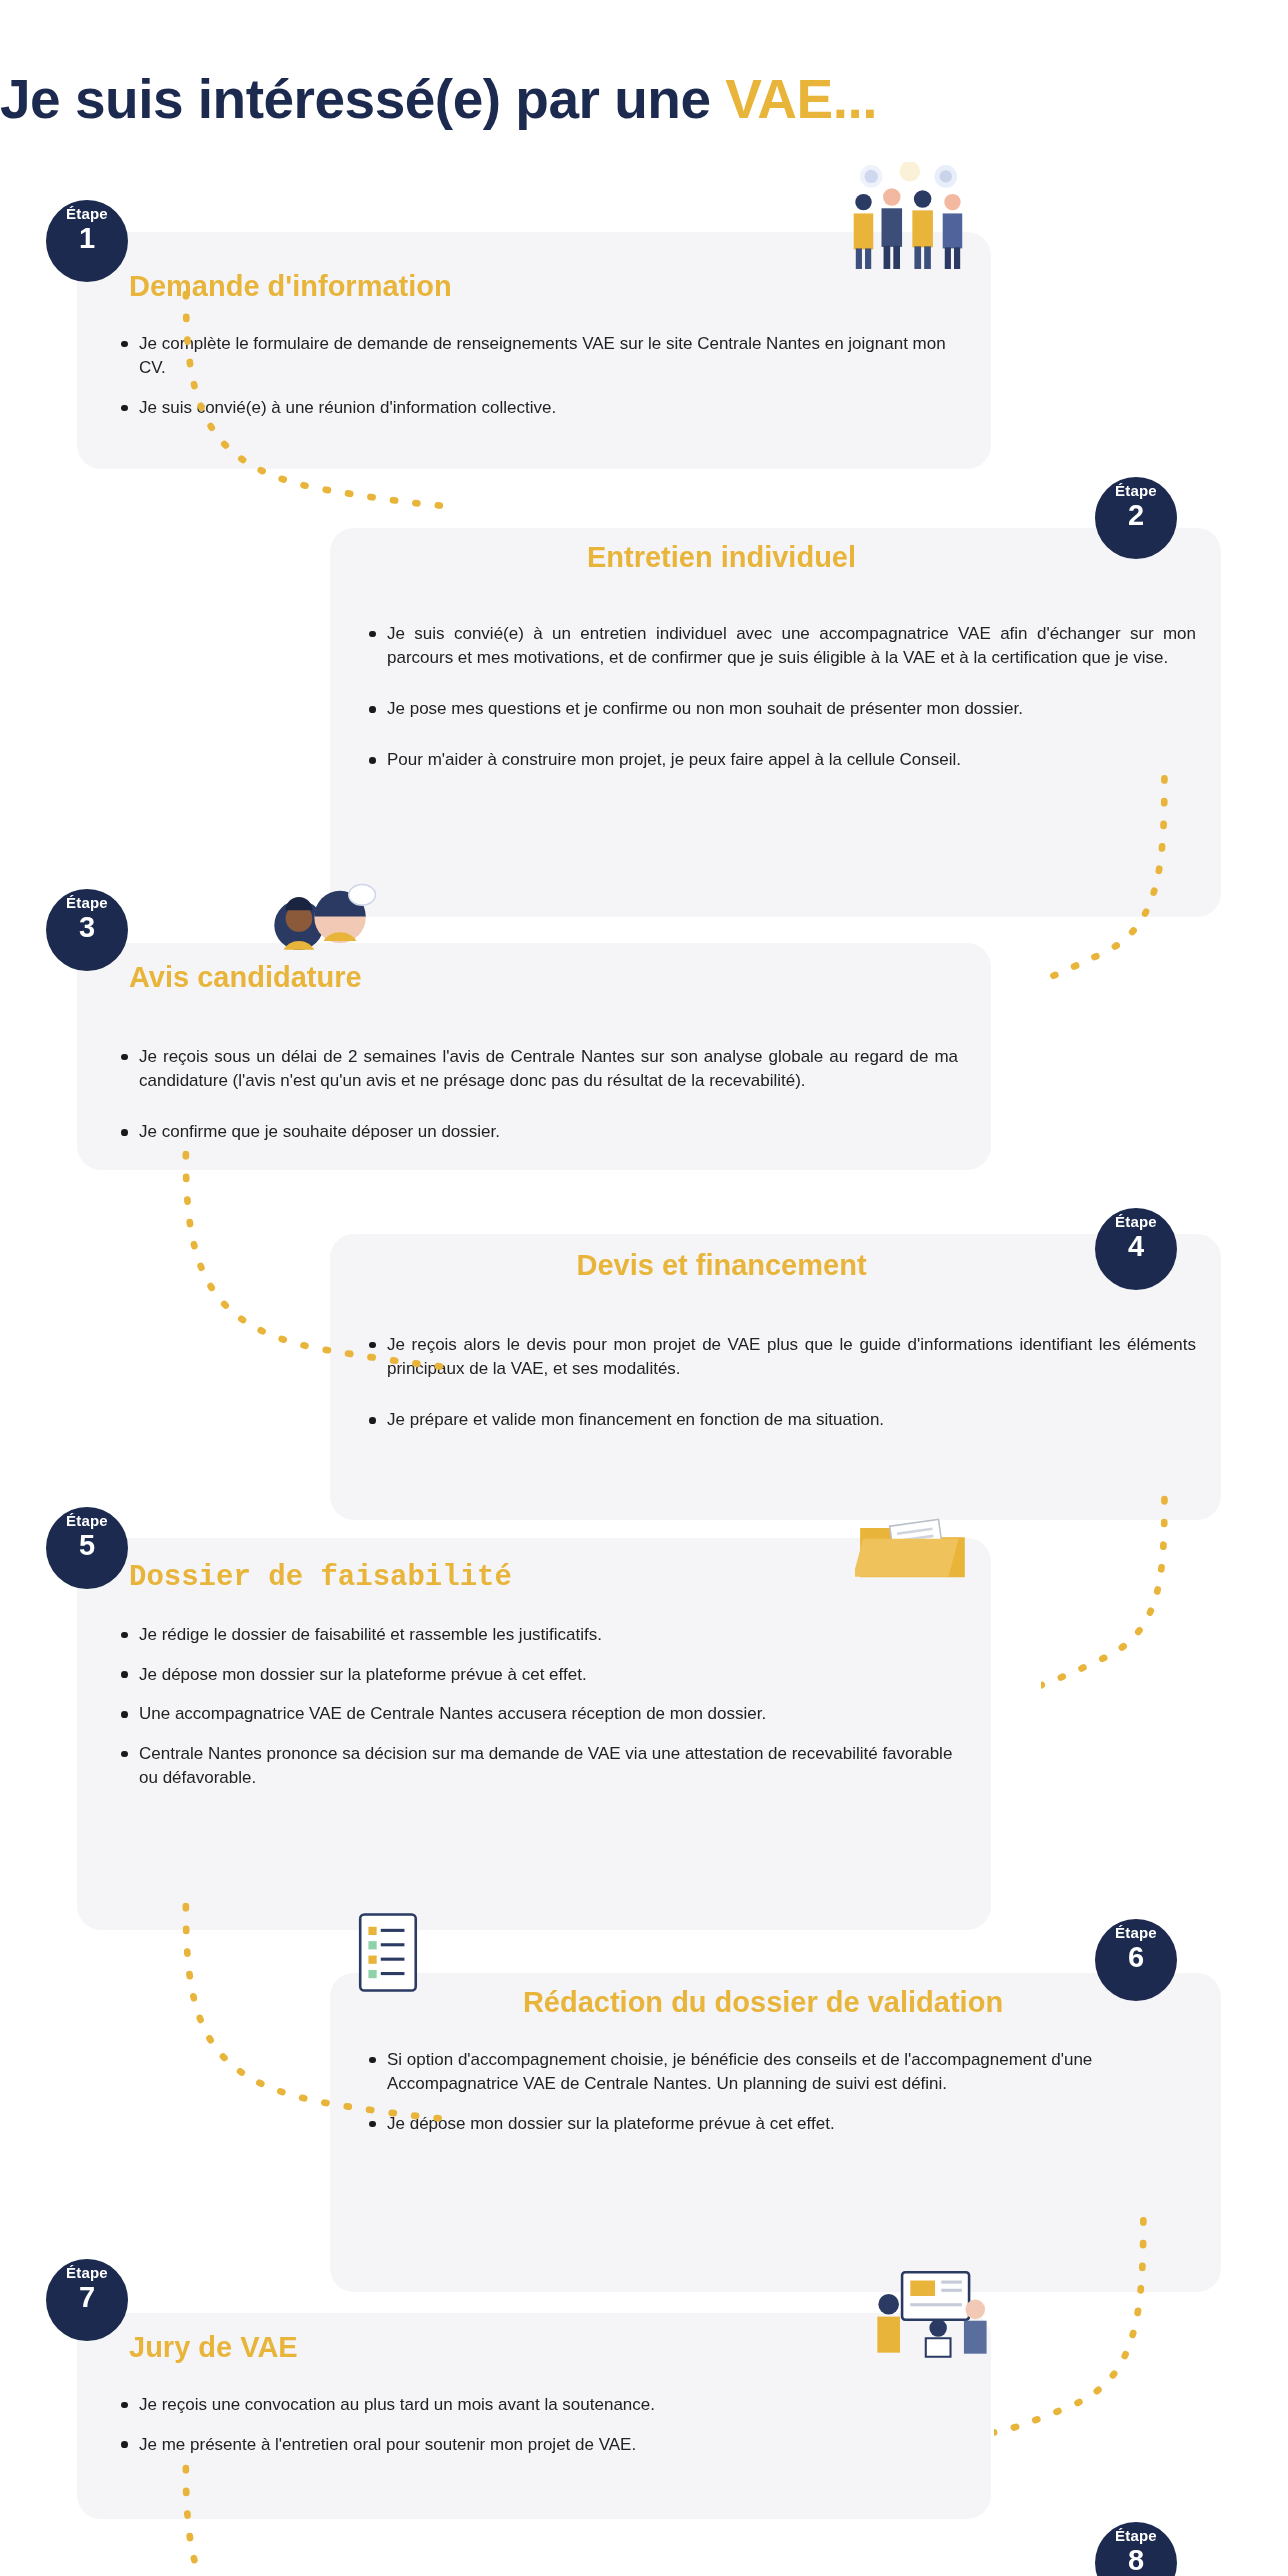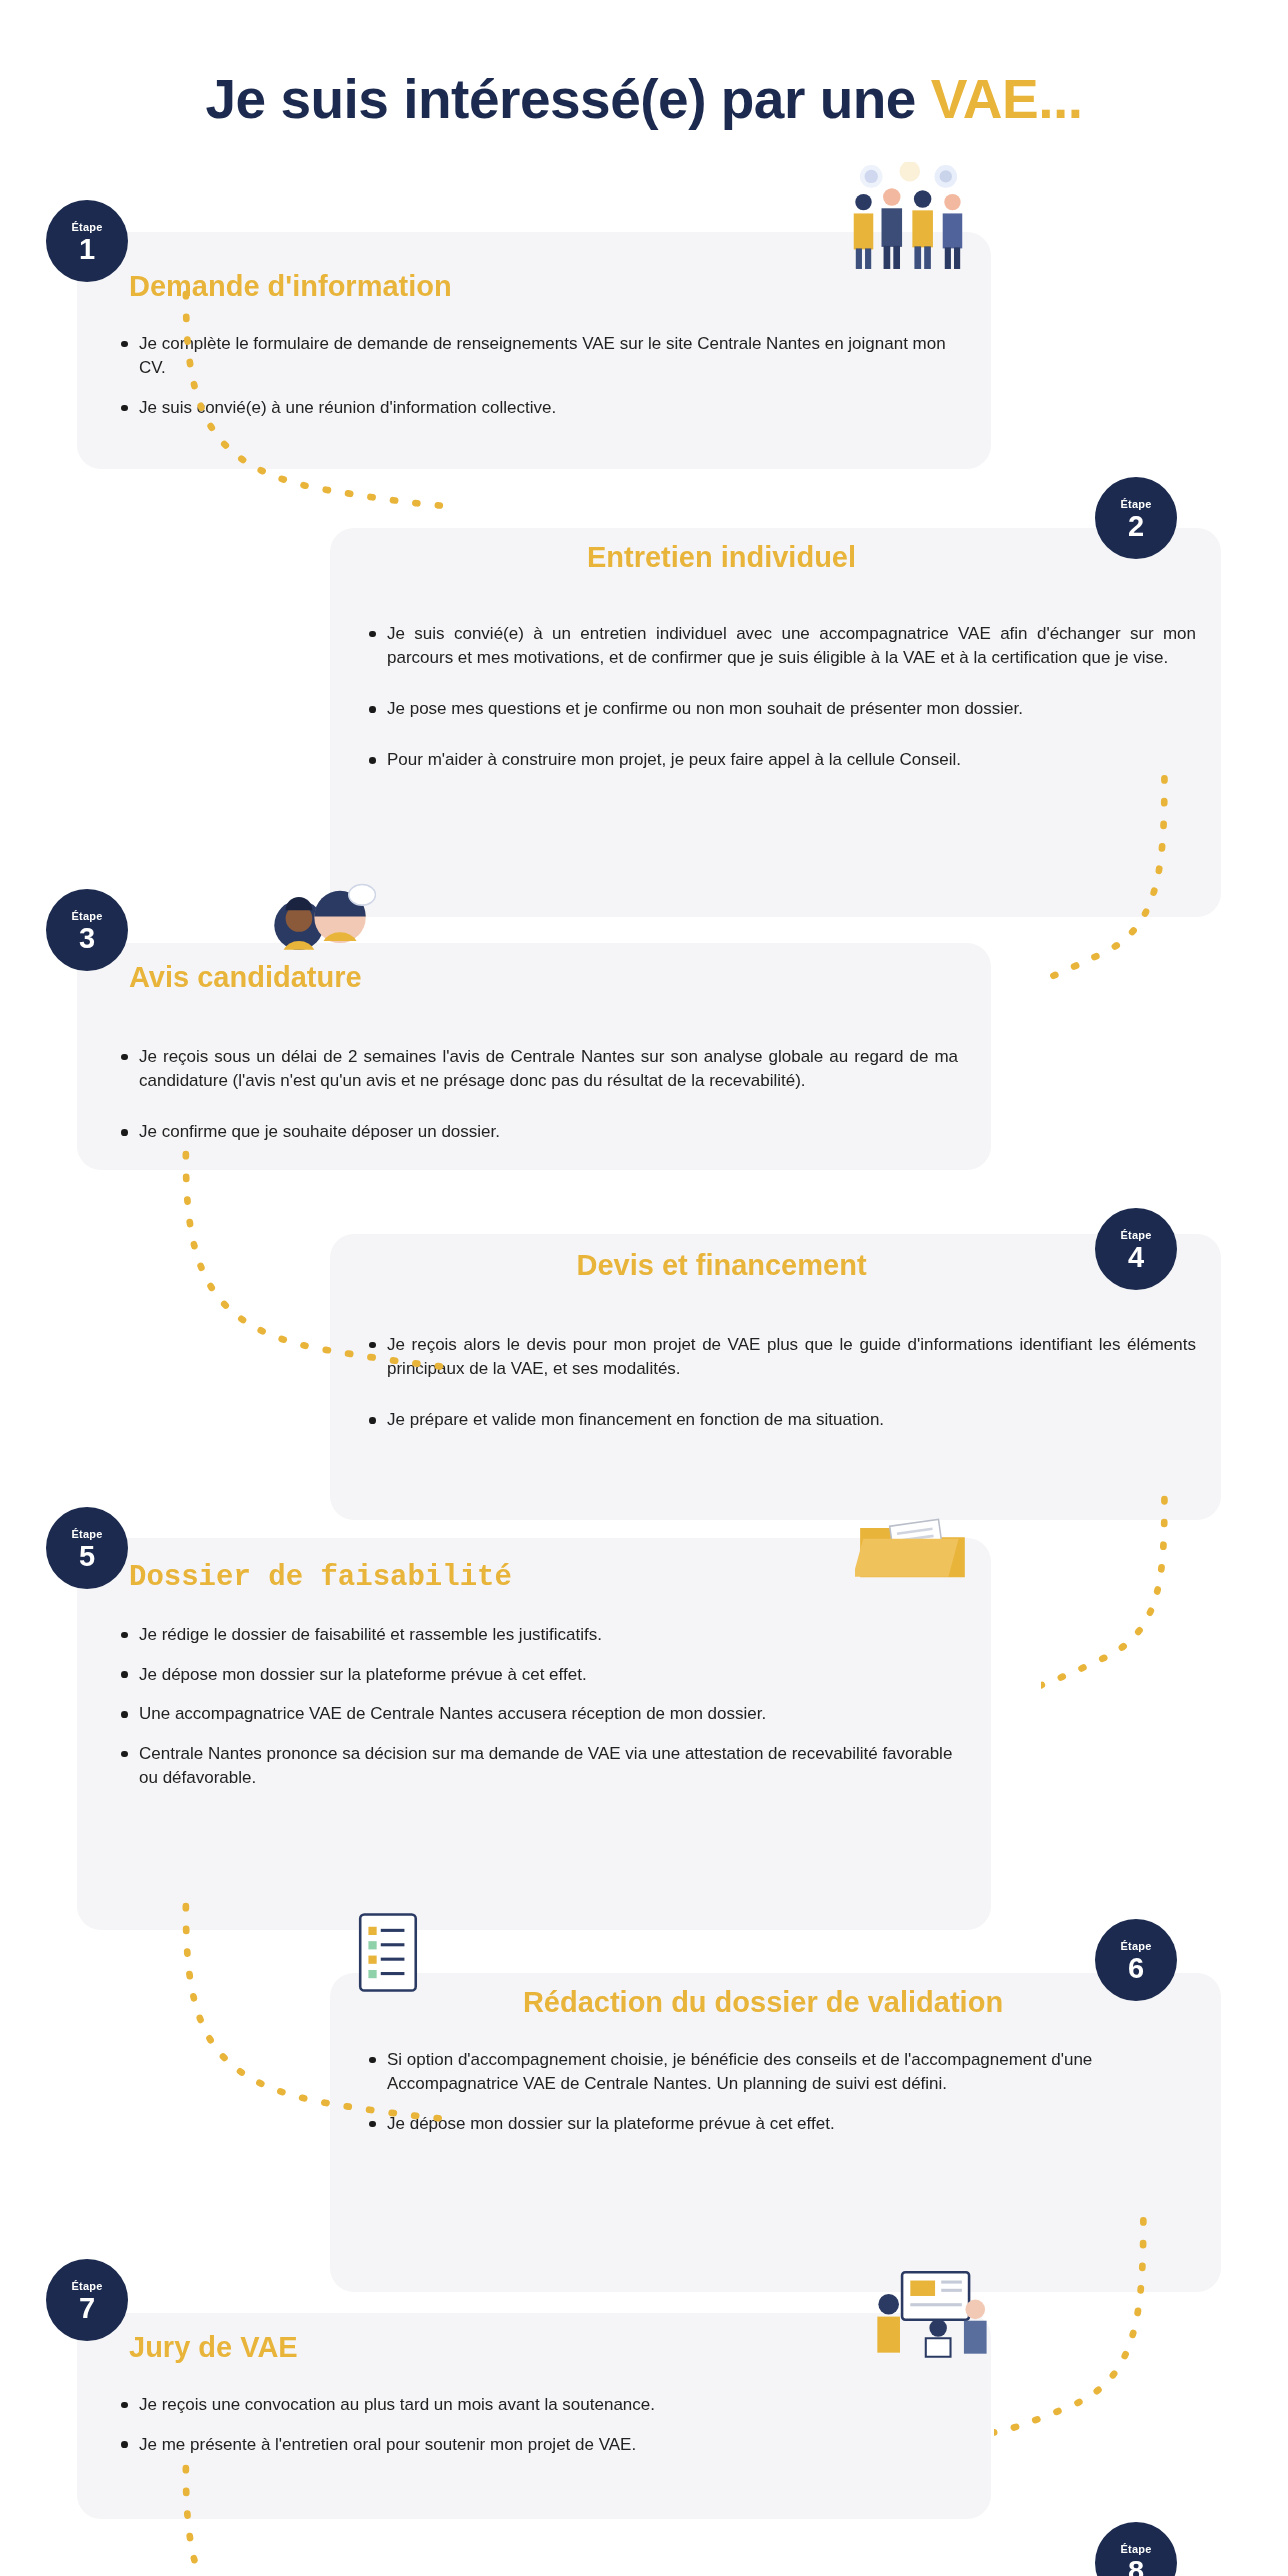--- a/index.html
+++ b/index.html
@@ -15,21 +15,21 @@
     background: #ffffff;
     overflow: hidden;
   }
 
   
   .title {
     position: absolute;
     top: 67px;
     left: 0;
     width: 1288px;
-    text-align: center;
+    text-align: left;
     font-size: 55px;
     font-weight: bold;
     color: #1b2a4e;
     letter-spacing: -0.5px;
     white-space: nowrap;
   }
   .title .accent { color: #e8b43a; }
 
   
   .card {
@@ -77,23 +77,23 @@
     width: 82px;
     height: 82px;
     border-radius: 50%;
     background: #1b2a4e;
     color: #ffffff;
     text-align: center;
     z-index: 5;
   }
   .badge .etape {
     display: block;
-    font-size: 11px;
+    font-size: 15px;
     font-weight: bold;
-    margin-top: 21px;
+    margin-top: 5px;
     letter-spacing: 0.2px;
   }
   .badge .num {
     display: block;
     font-size: 29px;
     font-weight: bold;
     line-height: 1.05;
     margin-top: 1px;
   }
 

